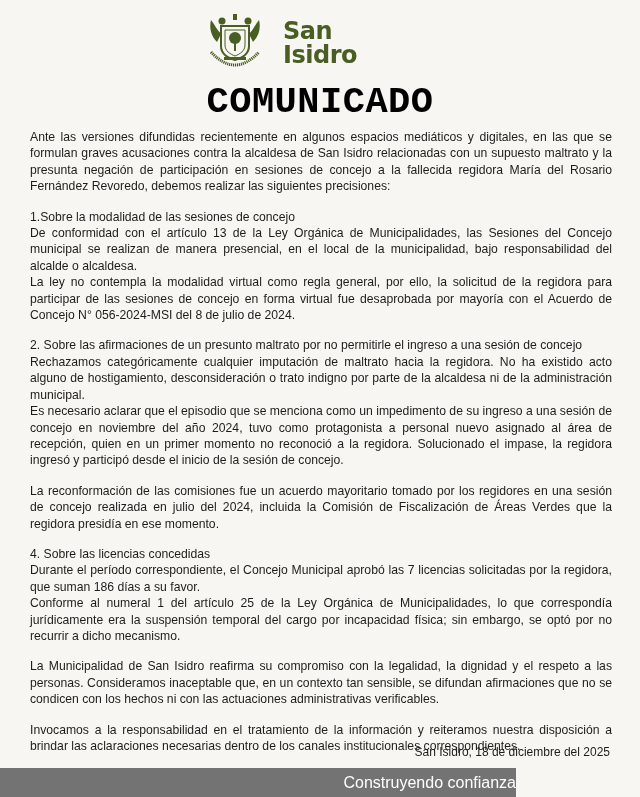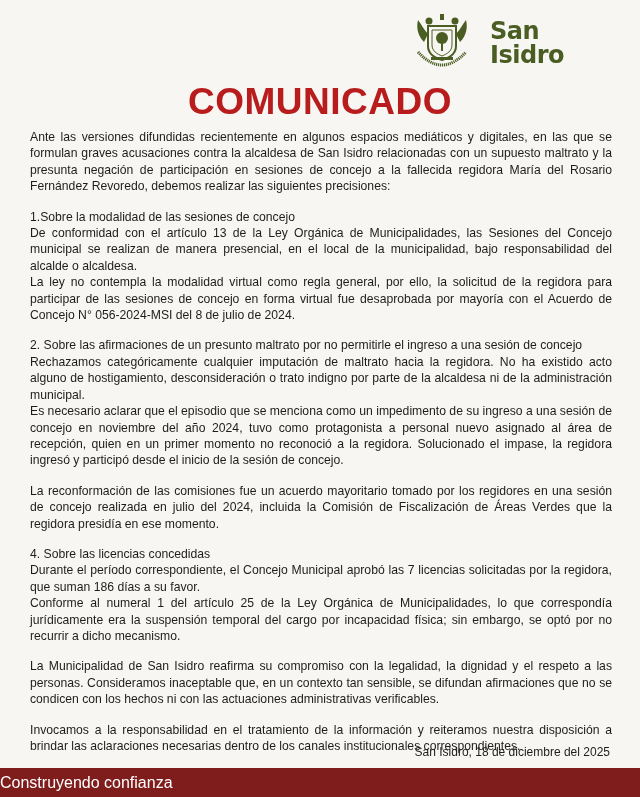--- a/index.html
+++ b/index.html
@@ -11,21 +11,21 @@
       color: #1d1d1b;
       position: relative;
       overflow: hidden;
     }
     .header {
       position: absolute;
       top: 12px;
       left: 0;
       width: 564px;
       display: flex;
-      justify-content: flex-end;
+      justify-content: center;
       align-items: center;
       gap: 20px;
     }
     .crest {
       width: 56px;
       height: 62px;
       position: relative;
     }
     .brand {
       color: #4a5e23;
@@ -34,22 +34,22 @@
       font-size: 24px;
       line-height: 24px;
       letter-spacing: -0.5px;
     }
     .title {
       position: absolute;
       top: 80px;
       left: 0;
       width: 640px;
       text-align: center;
-      color: #b91c1c;
-      font-family: Liberation Sans, sans-serif;
+      color: #000000;
+      font-family: Liberation Mono, monospace;
       font-weight: bold;
       font-size: 37px;
       line-height: 44px;
       letter-spacing: 0.5px;
     }
     .content {
       position: absolute;
       top: 129px;
       left: 30px;
       width: 582px;
@@ -64,25 +64,25 @@
     .date {
       position: absolute;
       top: 745px;
       right: 30px;
       font-size: 12px;
     }
     .footer {
       position: absolute;
       top: 768px;
       left: 0;
-      width: 640px;
+      width: 516px;
       height: 29px;
-      background: #7f1d1d;
+      background: #737373;
       color: #ffffff;
-      text-align: left;
+      text-align: right;
       font-size: 16px;
       line-height: 29px;
     }
   </style>
 </head>
 <body>
 
 <div class="header">
   <div class="crest">
     <svg width="56" height="62" viewBox="0 0 56 62">

